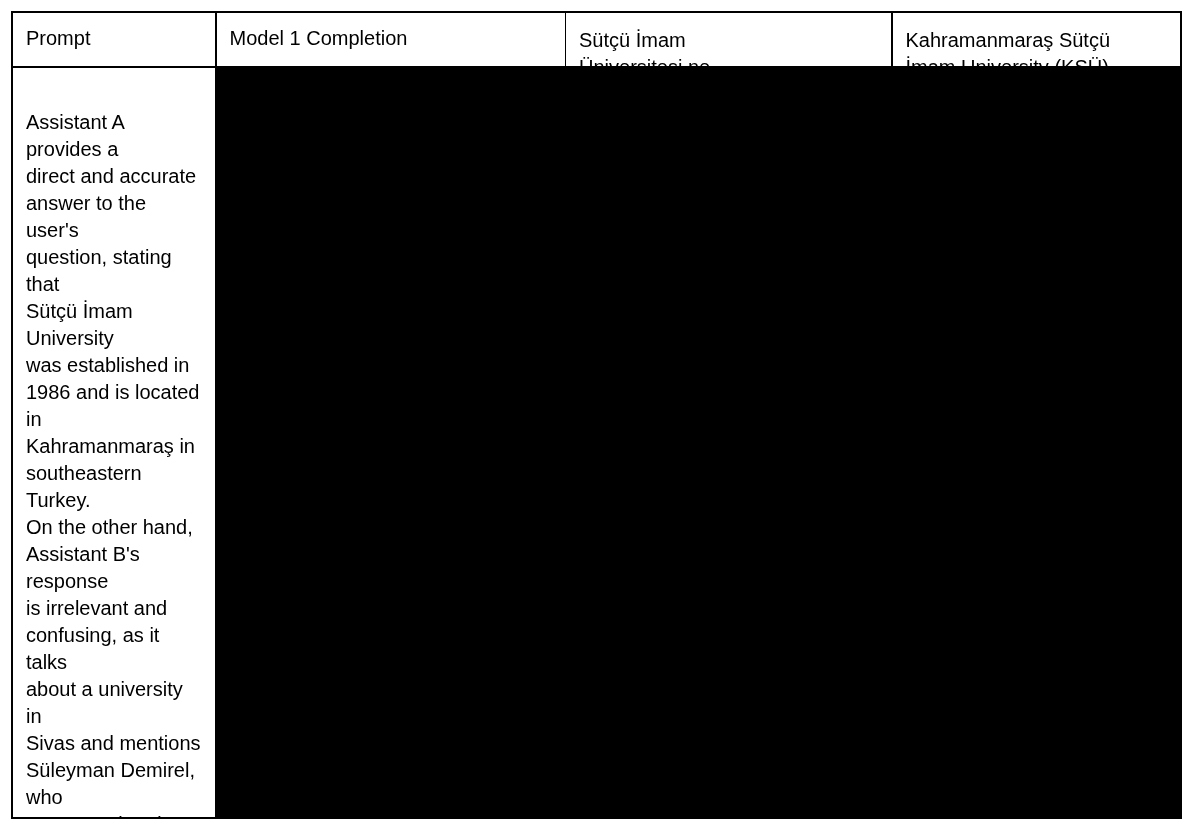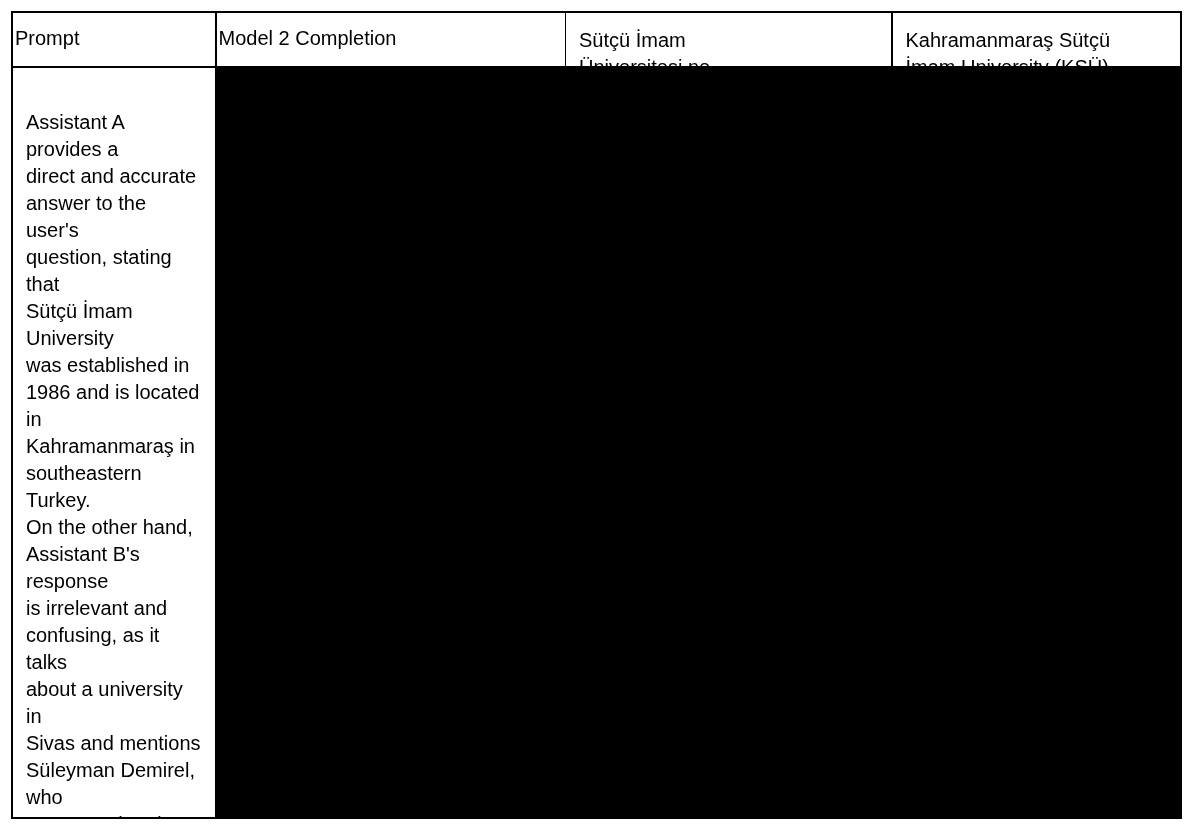--- a/index.html
+++ b/index.html
@@ -21,37 +21,37 @@
     gap: 1.5px;
   }
   .cell {
     background: #ffffff;
     font-size: 20px;
     line-height: 27px;
     text-align: left;
     overflow: hidden;
   }
   .header-cell {
-    padding: 12px 13px 0 2px;
+    padding: 12px 13px 0 13px;
     font-weight: 400;
   }
   .body-cell {
     padding: 14px 13px 1px 13px;
     white-space: pre-line;
     vertical-align: top;
   }
   .verdict { margin-top: 12px; white-space: pre-line; }
 </style>
 </head>
 <body>
 
 <div class="table">
 
   <div class="cell header-cell">Prompt</div>
-  <div class="cell header-cell">Model 2 Completion</div>
+  <div class="cell header-cell">Model 1 Completion</div>
 
   <div class="cell body-cell">Sütçü İmam
 Üniversitesi ne
 zaman
 kuruldu?</div>
   <div class="cell body-cell">Kahramanmaraş Sütçü
 İmam University (KSÜ)
 was founded in 1985 and
 is located in the city of
 Kahramanmaraş in

